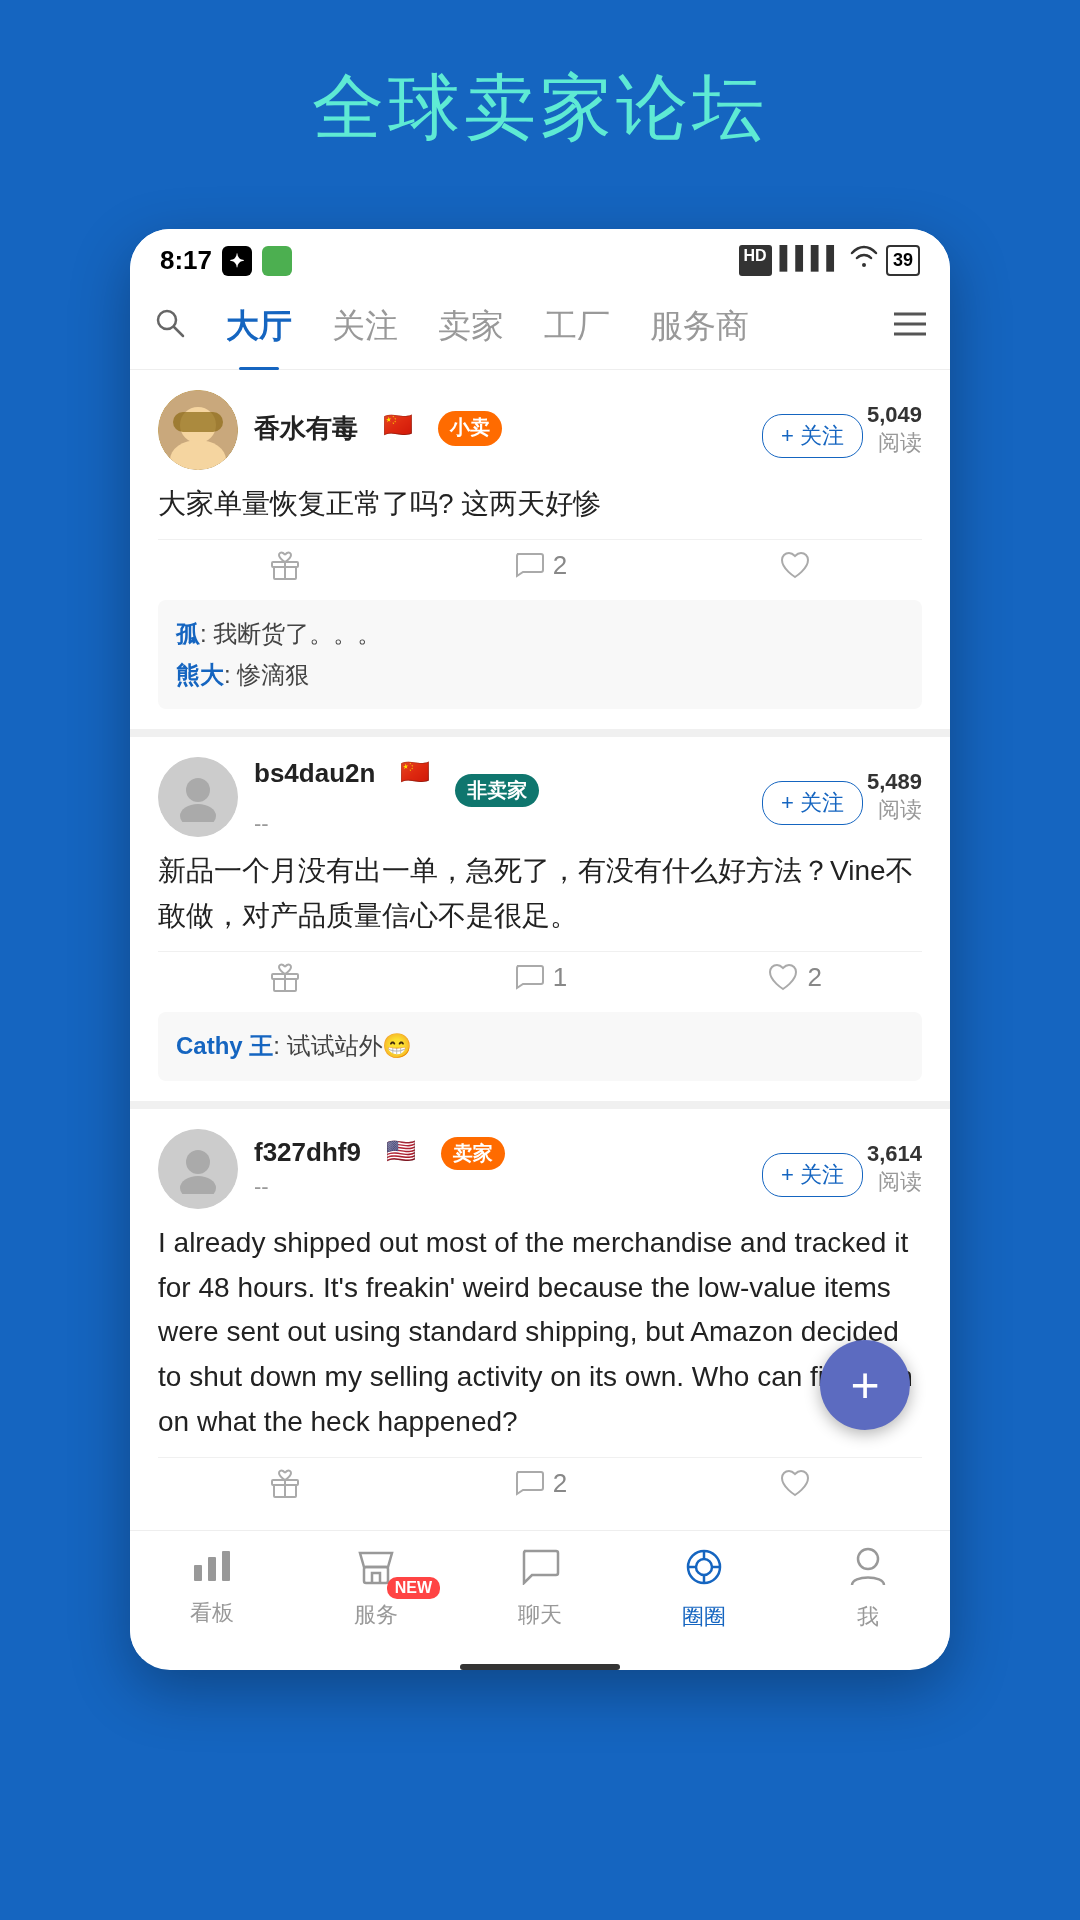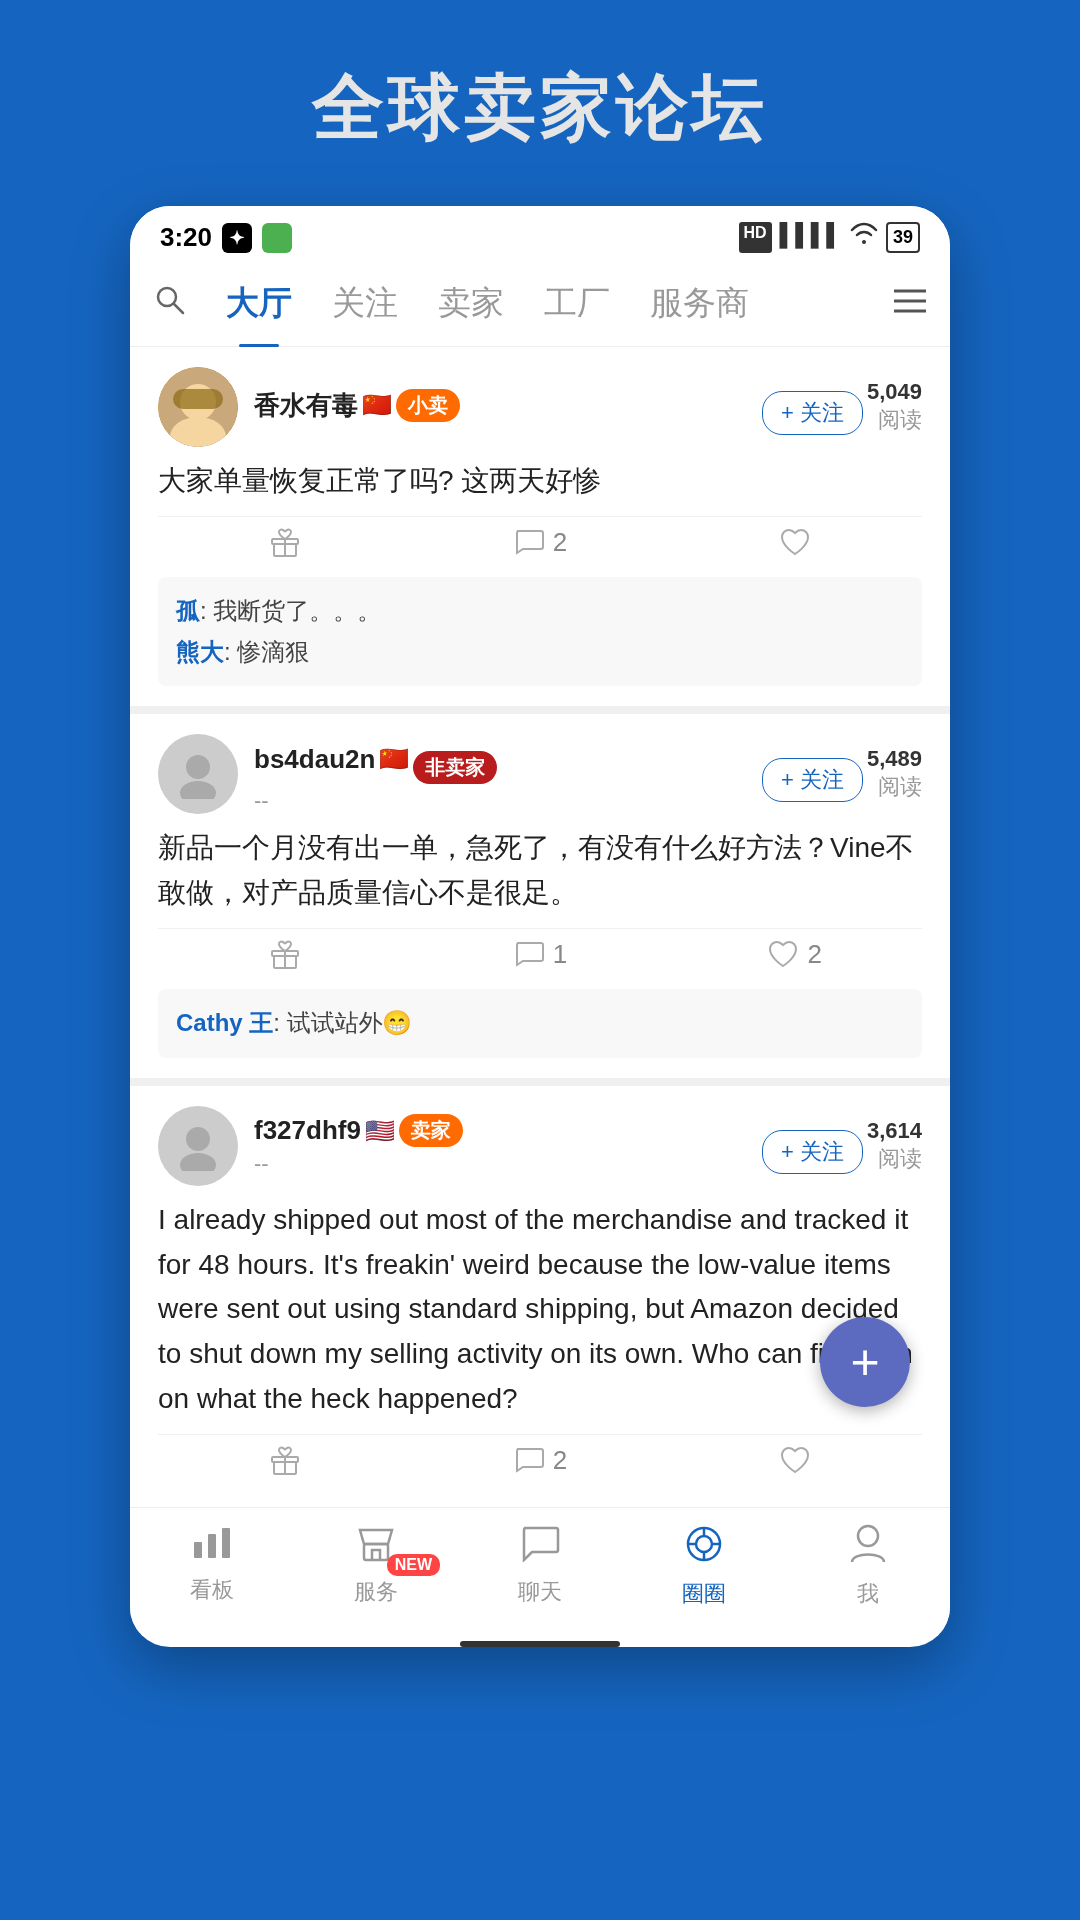--- a/index.html
+++ b/index.html
@@ -8,24 +8,24 @@
       width: 1080px;
       min-height: 1920px;
       background-color: #1565C0;
       font-family: -apple-system, "PingFang SC", "Helvetica Neue", Arial, sans-serif;
       position: relative;
     }
 
     
     .page-header {
       text-align: center;
-      padding: 60px 0 50px;
-      color: #e5e5e5;
+      padding: 60px 0 73px;
+      color: #5eead4;
       font-size: 72px;
-      font-weight: 700;
+      font-weight: 400;
       letter-spacing: 4px;
     }
 
     
     .phone-frame {
       width: 820px;
       margin: 0 auto;
       background: white;
       border-radius: 40px;
       overflow: hidden;
@@ -144,35 +144,34 @@
       border-radius: 50%;
       background: #ddd;
       margin-right: 16px;
       overflow: hidden;
       flex-shrink: 0;
     }
 
     .user-info { flex: 1; }
     .user-name-row {
       display: flex;
-      align-items: center;
-      gap: 4px;
+      gap: 25px;
       margin-bottom: 4px;
     }
     .user-name { font-size: 26px; font-weight: 700; color: #222; }
     .flag { font-size: 24px; }
     .badge {
       padding: 3px 12px;
       border-radius: 20px;
       font-size: 20px;
       font-weight: 600;
       color: white;
     }
     .badge-seller { background: #FF6B00; }
-    .badge-non-seller { background: #b91c1c; margin-top: 16px; }
+    .badge-non-seller { background: #0f766e; margin-top: 16px; }
     .user-subtitle { font-size: 22px; color: #999; }
 
     .post-actions-right {
       display: flex;
       flex-direction: row;
       align-items: flex-end;
       gap: 4px;
     }
     .follow-btn {
       border: 1.5px solid #1565C0;
@@ -303,21 +302,21 @@
   </style>
 </head>
 <body>
 
 <div class="page-header">全球卖家论坛</div>
 
 <div class="phone-frame">
 
   <div class="status-bar">
     <div class="status-left">
-      <span class="status-time">3:20</span>
+      <span class="status-time">8:17</span>
       <div class="status-icon-tiktok">✦</div>
       <div class="status-icon-green"></div>
     </div>
     <div class="status-right">
       <span class="hd-badge">HD</span>
       <span class="signal-bars">▌▌▌▌</span>
       <span class="wifi-icon">
         <svg width="28" height="22" viewBox="0 0 28 22" fill="none">
           <path d="M14 18a2 2 0 1 1 0 4 2 2 0 0 1 0-4z" fill="#333"></path>
           <path d="M7 13c1.9-2 4.4-3 7-3s5.1 1 7 3" stroke="#333" stroke-width="2.5" stroke-linecap="round" fill="none"></path>

